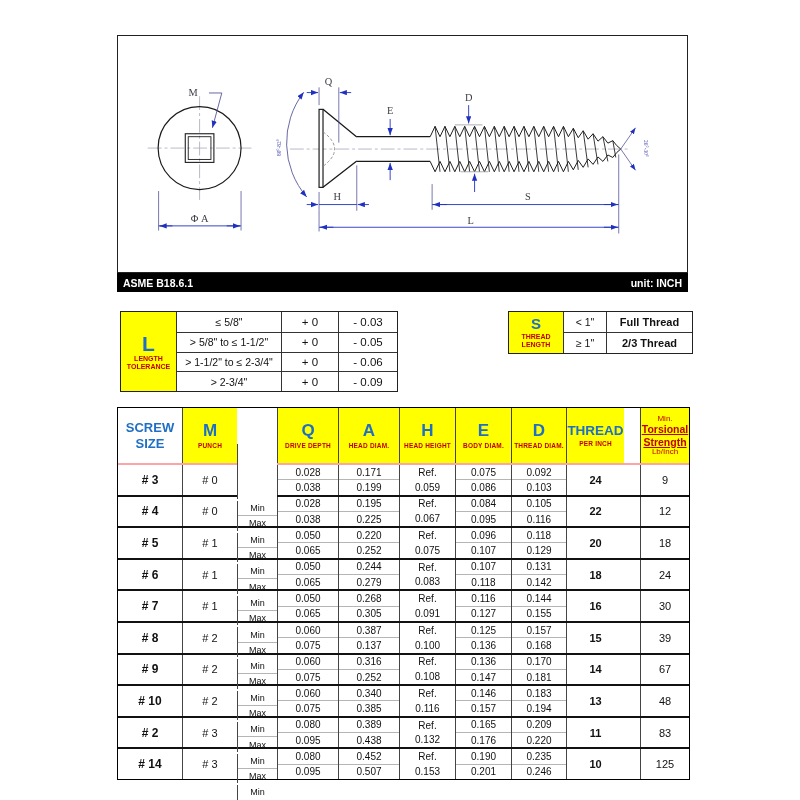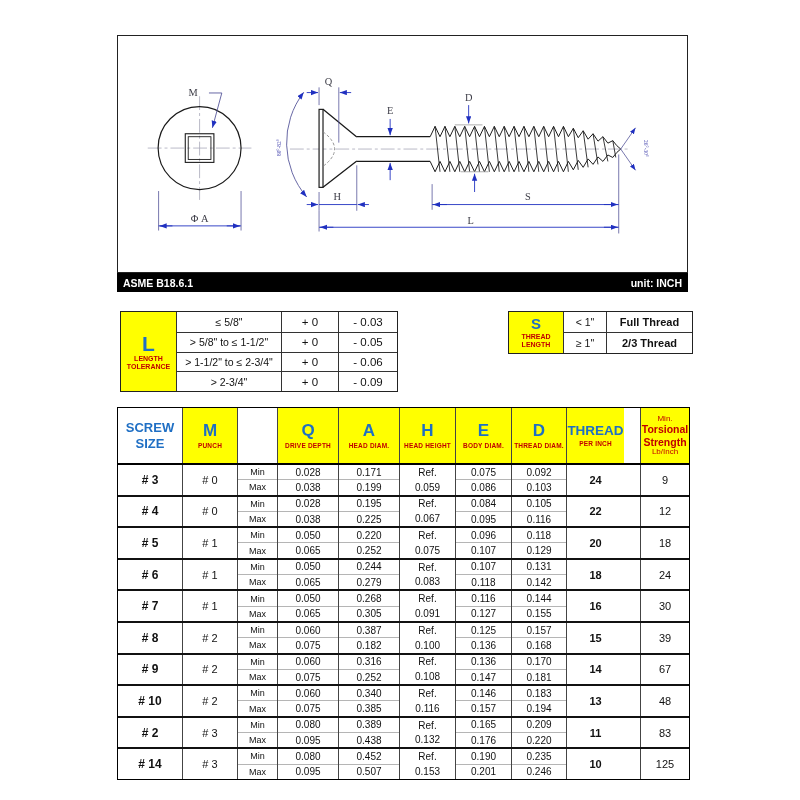--- a/index.html
+++ b/index.html
@@ -29,33 +29,33 @@
   .ylabel{background:#FFFF00;display:flex;flex-direction:column;align-items:center;
           justify-content:center;line-height:1.1;}
   .ylabel .sym{color:#1F6FC4;font-weight:bold;}
   .ylabel .cap{color:#C00000;font-weight:bold;font-size:7px;}
   .ltable .sym{font-size:21px;} .stable .sym{font-size:15px;}
   .rng{font-size:10.5px;} .tolv{font-size:11.5px;} .thv{font-size:11px;font-weight:bold;}
 
   
   .mtable{position:absolute;left:117px;top:407px;width:573px;border:1.5px solid #000;
           box-sizing:border-box;background:#fff;}
-  .mhead{display:flex;height:55px;border-bottom:2px solid #000000;}
+  .mhead{display:flex;height:55px;border-bottom:2px solid #fca5a5;}
   .hcol{border-left:1px solid #444;background:#FFFF00;display:flex;flex-direction:column;
         align-items:center;justify-content:center;box-sizing:border-box;height:100%;text-align:center;}
   .hcol:first-child{border-left:none;}
   .hcol.white{background:#fff;}
   .big{font-size:17px;font-weight:bold;color:#1F6FC4;line-height:1;}
   .bigsm{font-size:13.5px;font-weight:bold;color:#1F6FC4;line-height:1;}
   .sub{font-size:6.5px;font-weight:bold;color:#C00000;margin-top:3px;letter-spacing:.2px;}
   .screwhead{font-size:13px;font-weight:bold;color:#1F6FC4;line-height:1.2;width:50px;text-align:center;}
   .t1{font-size:8px;color:#C00000;line-height:1.1;}
-  .t2{font-size:10.5px;font-weight:bold;color:#C00000;line-height:1.15;}
-
-  .w-size{width:64px;} .w-punch{width:55px;} .w-mm{width:40px;} .w-q{width:61px;}
+  .t2{font-size:10.5px;font-weight:bold;color:#C00000;line-height:1.15;text-decoration:underline;}
+
+  .w-size{width:64px;} .w-punch{width:55px;} .w-mm{width:40px;margin-top:36px;} .w-q{width:61px;}
   .w-a{width:61px;} .w-h{width:56px;} .w-e{width:56px;} .w-d{width:55px;}
   .w-th{width:58px;} .w-tq{flex:1;margin-left:16px;}
 
   .group{display:flex;height:29.6px;border-top:2px solid #111;}
   .group:first-child{border-top:none;}
   .col{border-left:1px solid #444;box-sizing:border-box;height:100%;display:flex;
        flex-direction:column;}
   .col:first-child{border-left:none;}
   .cell-center{justify-content:center;align-items:center;display:flex;flex-direction:row;}
   .half{height:50%;display:flex;align-items:center;justify-content:center;}
@@ -413,21 +413,21 @@
           <div class="col w-mm">
             <div class="half top mm">Min</div>
             <div class="half mm">Max</div>
           </div>
           <div class="col w-q">
             <div class="half top val">0.060</div>
             <div class="half val">0.075</div>
           </div>
           <div class="col w-a">
             <div class="half top val">0.387</div>
-            <div class="half val">0.182</div>
+            <div class="half val">0.137</div>
           </div>
           <div class="col w-h">
             <div class="hline val">Ref.</div>
             <div class="hline val">0.100</div>
           </div>
           <div class="col w-e">
             <div class="half top val">0.125</div>
             <div class="half val">0.136</div>
           </div>
           <div class="col w-d">

